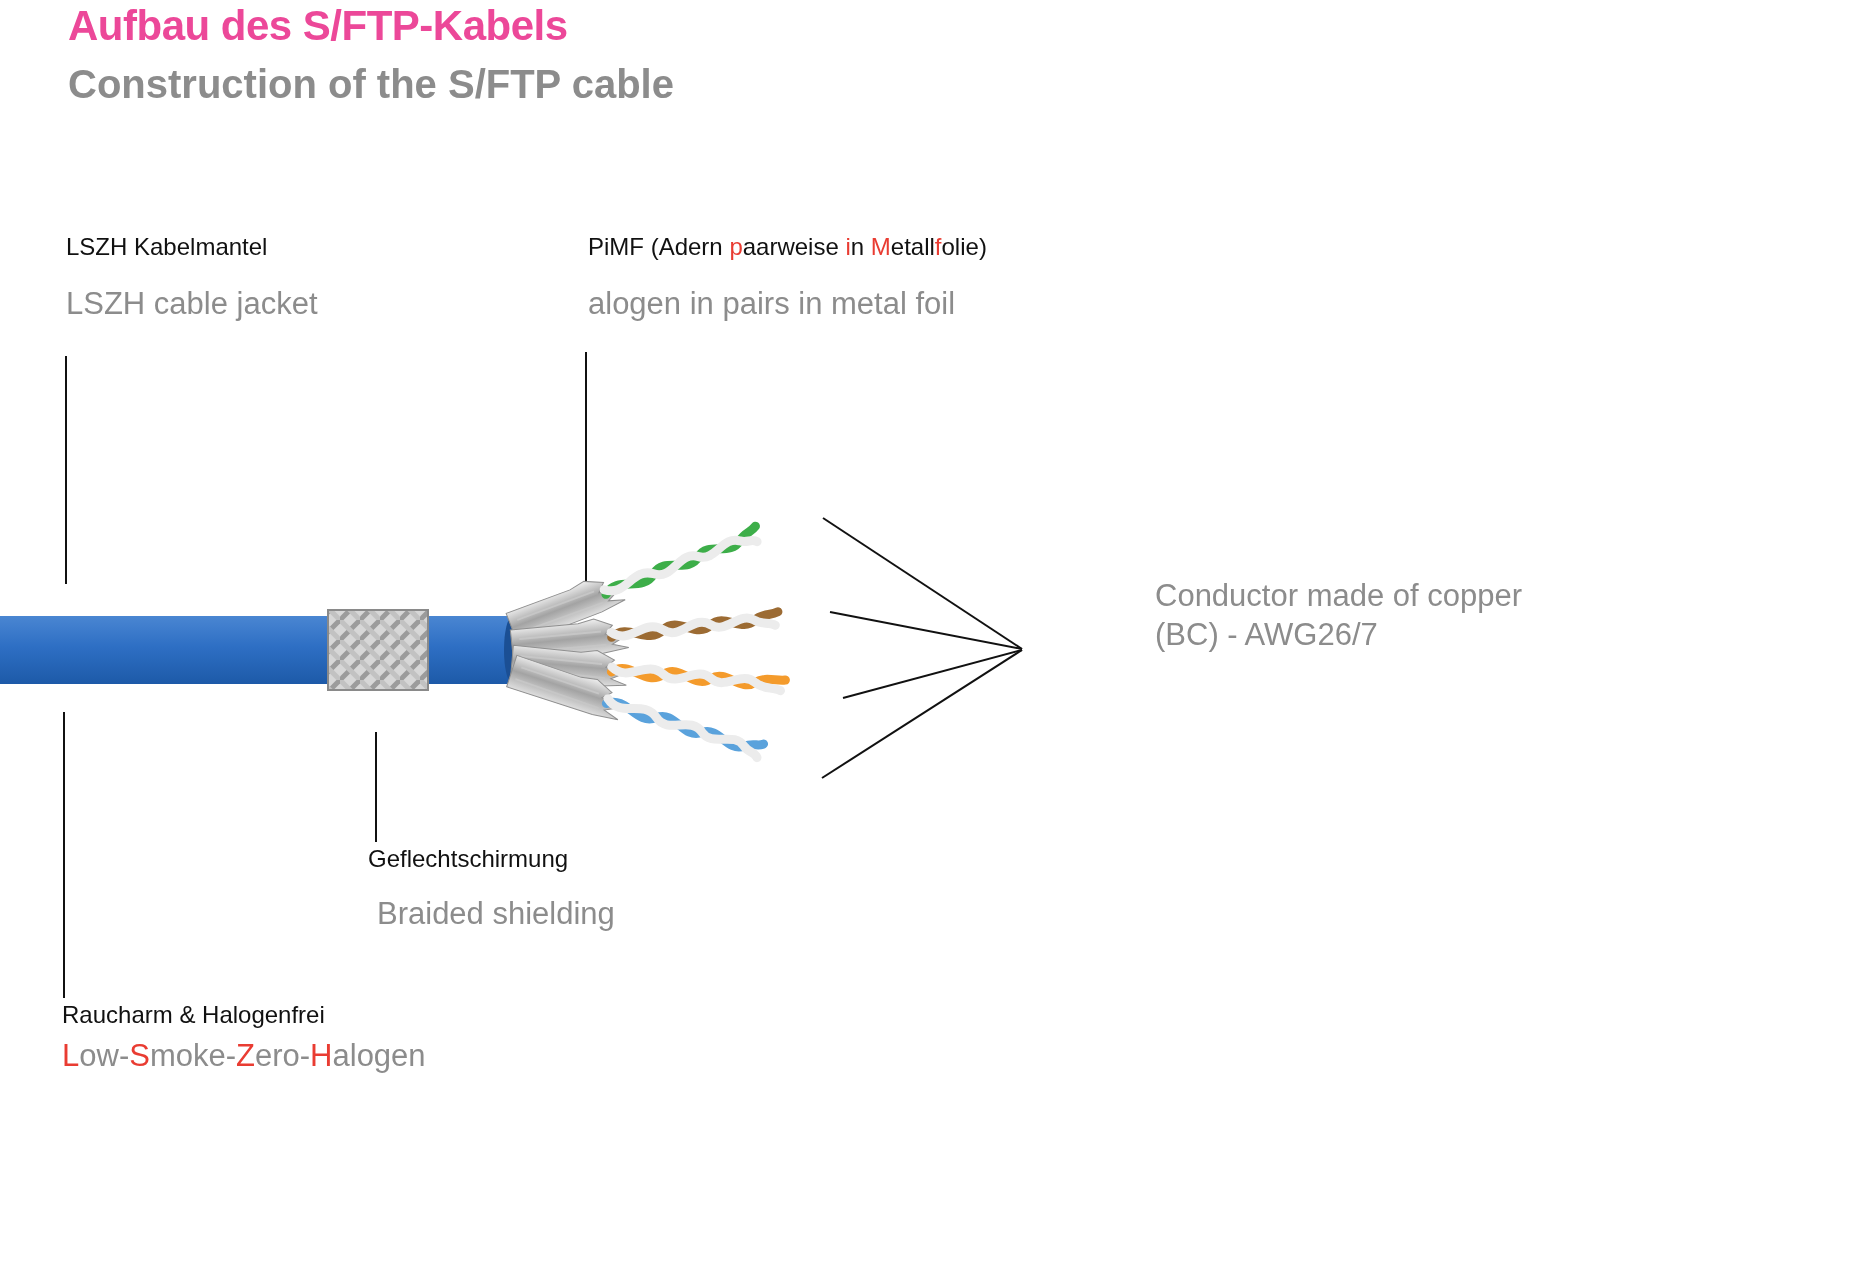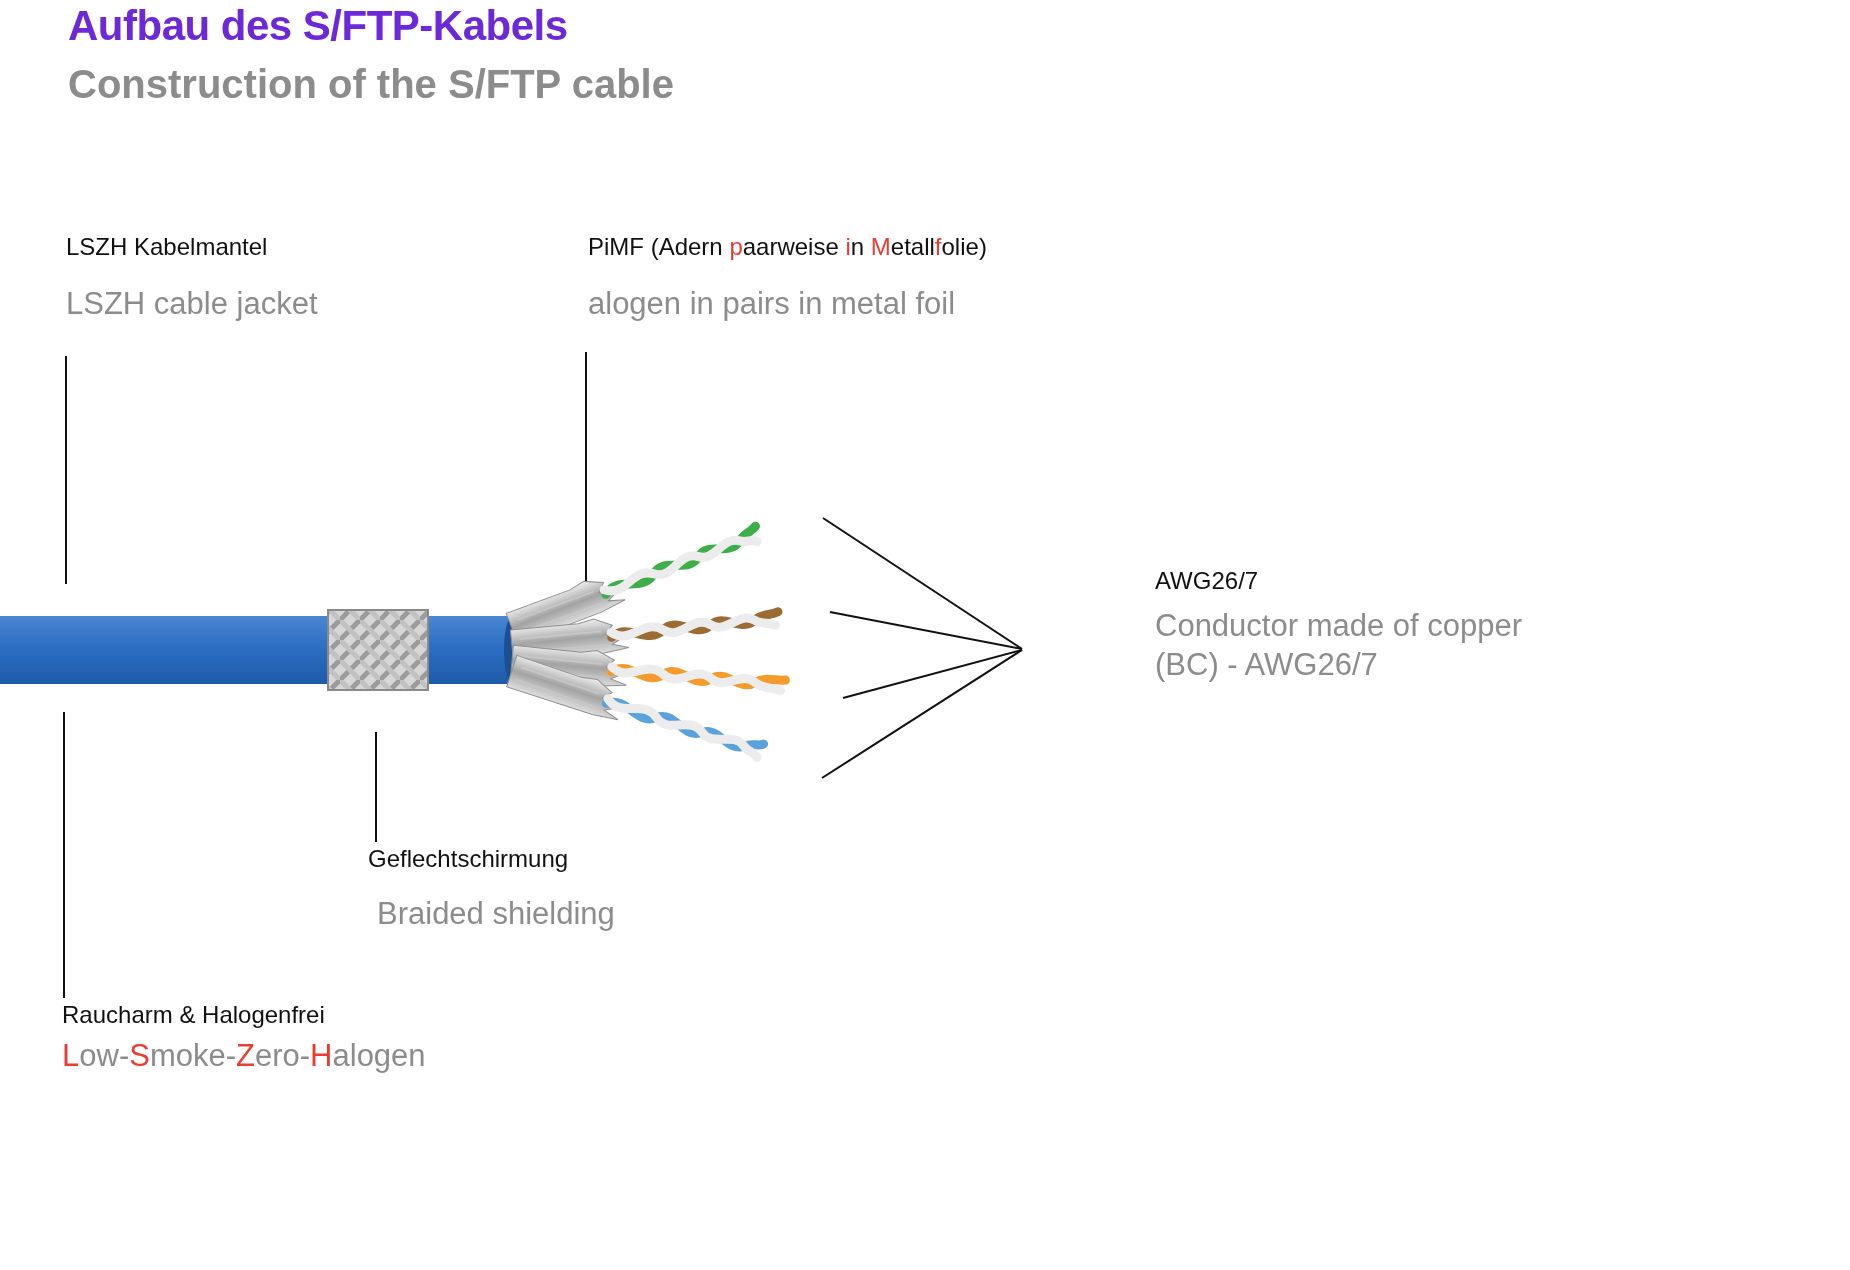--- a/index.html
+++ b/index.html
@@ -7,21 +7,21 @@
     --gray:#8c8c8c;
     --ink:#151515;
   }
   *{margin:0;padding:0;box-sizing:border-box}
   html,body{background:#ffffff}
   body{
     width:1850px;height:1270px;position:relative;overflow:hidden;
     font-family:"Liberation Sans",sans-serif;color:var(--ink);
   }
   .abs{position:absolute}
-  .title-de{left:68px;top:2px;font-size:42px;font-weight:700;letter-spacing:-0.5px;color:#6d28d9}
+  .title-de{left:68px;top:2px;font-size:42px;font-weight:700;letter-spacing:-0.5px;color:#ec4899}
   .title-en{left:68px;top:62px;font-size:40px;font-weight:600;color:var(--gray)}
   .lbl{font-size:24px;color:#111;line-height:1.26}
   .sub{font-size:31px;color:var(--gray);line-height:1.26}
   .jacket-de{left:66px;top:232px}
   .jacket-en{left:66px;top:284px}
   .pimf-de{left:588px;top:232px;white-space:nowrap}
   .pimf-de span:nth-child(even){color:var(--red)}
   .pimf-en{left:588px;top:284px}
   .conductor-block{left:1155px;top:566px;width:430px}
   .conductor-block .sub{margin-top:10px}
@@ -114,21 +114,20 @@
 
 <div class="abs lbl jacket-de">LSZH Kabelmantel</div>
 <div class="abs sub jacket-en">LSZH cable jacket</div>
 
 <div class="abs lbl pimf-de">
   <span>PiMF (Adern </span><span>p</span><span>aarweise </span><span>i</span><span>n </span><span>M</span><span>etall</span><span>f</span><span>olie)</span>
 </div>
 <div class="abs sub pimf-en">alogen in pairs in metal foil</div>
 
 <div class="abs conductor-block">
-  <div class="lbl">AWG26/7</div>
   <div class="sub">Conductor made of copper (BC) - AWG26/7</div>
 </div>
 
 <div class="abs lbl braid-de">Geflechtschirmung</div>
 <div class="abs sub braid-en">Braided shielding</div>
 
 <div class="abs lbl lszh-de">Raucharm &amp; Halogenfrei</div>
 <div class="abs sub lszh-en">
   <span>L</span><span>ow-</span><span>S</span><span>moke-</span><span>Z</span><span>ero-</span><span>H</span><span>alogen</span>
 </div>

